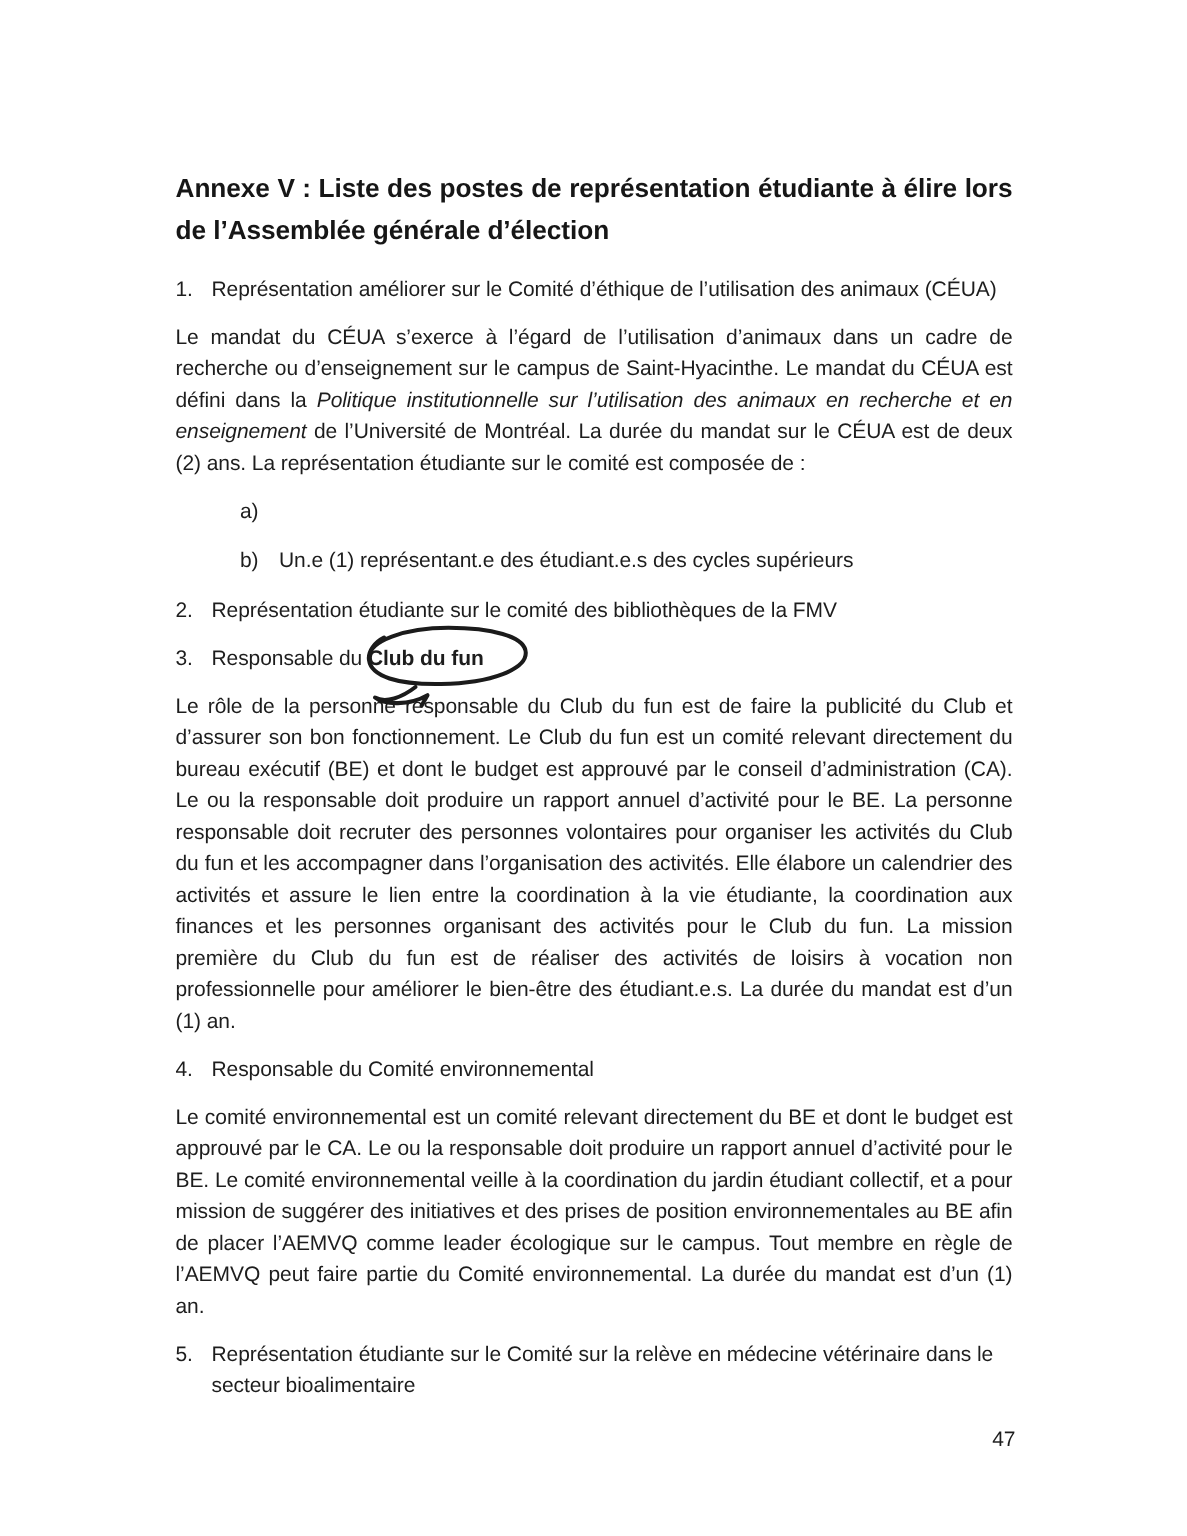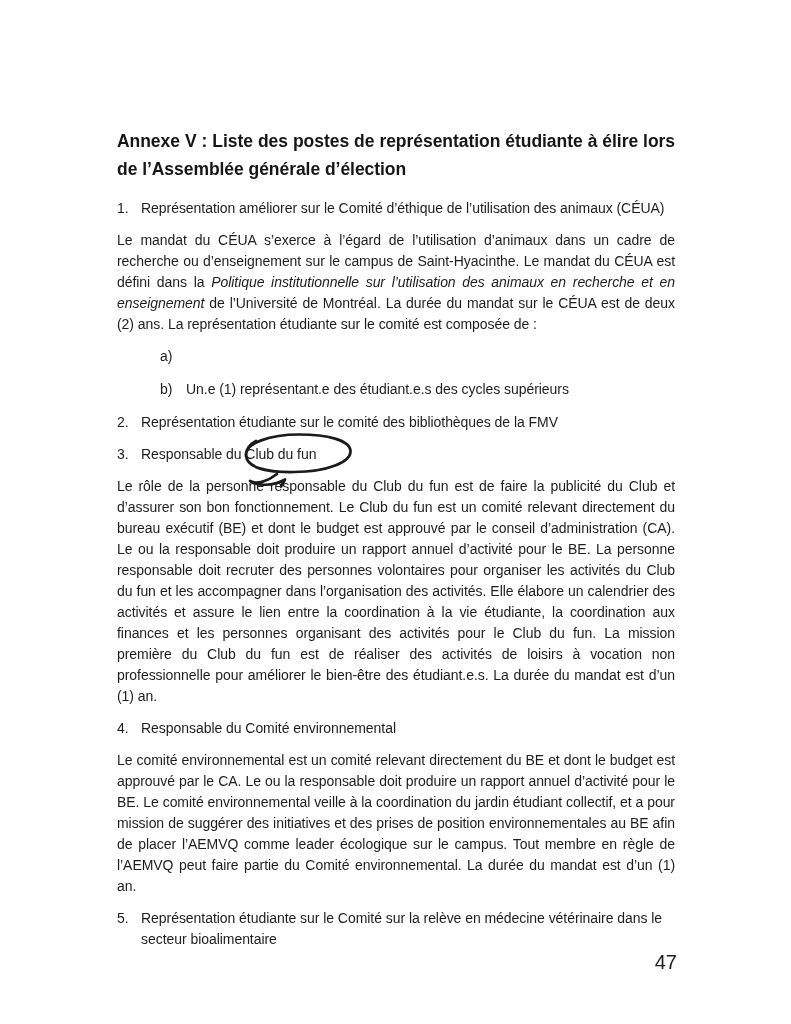--- a/index.html
+++ b/index.html
@@ -16,21 +16,20 @@
     overflow: hidden;
   }
   .content {
     position: absolute;
     left: 117px;
     top: 111px;
     width: 558px;
     font-size: 14px;
     line-height: 21px;
     letter-spacing: -0.05px;
-    margin-top: 16px;
   }
   .doc-title {
     font-size: 17.5px;
     font-weight: bold;
     line-height: 28px;
     text-align: justify;
     margin-bottom: 15px;
     color: #161616;
   }
   .para {
@@ -55,32 +54,33 @@
     padding-left: 43px;
   }
   .sub-item .marker {
     width: 26px;
     flex-shrink: 0;
   }
   .italic { font-style: italic; }
   .circled-wrap {
     position: relative;
     display: inline-block;
+    font-weight: bold;
   }
   .circle-svg {
     position: absolute;
     left: -14px;
     top: -15px;
     pointer-events: none;
   }
   .page-number {
     position: absolute;
     right: 114px;
     top: 951px;
-    font-size: 20px;
+    font-size: 14px;
     color: #1d1d1d;
   }
 </style>
 </head>
 <body>
 
 <div class="page">
   <div class="content">
 
     <div class="doc-title">Annexe V : Liste des postes de représentation étudiante à élire lors de l’Assemblée générale d’élection</div>

